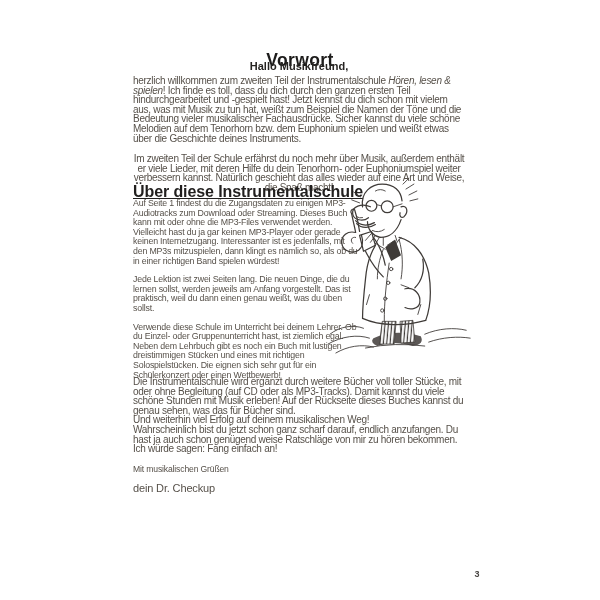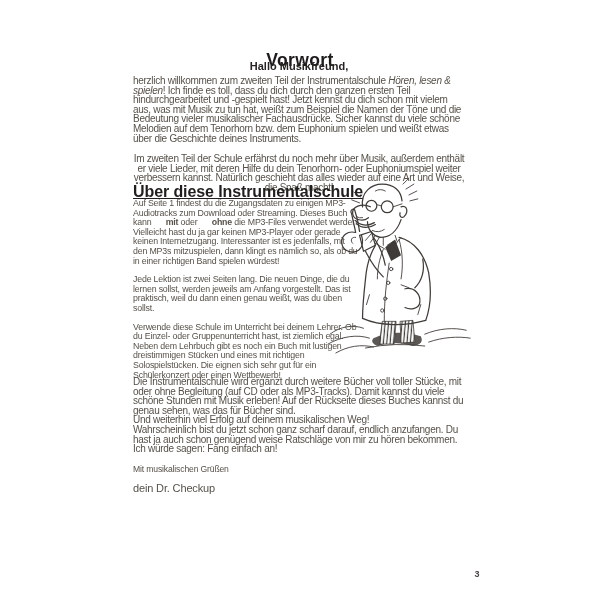--- a/index.html
+++ b/index.html
@@ -35,21 +35,21 @@
   .illustration{
     position:absolute;left:326px;top:176px;width:158px;height:188px;
   }
   .outro{position:absolute;left:133px;top:377px;width:338px;}
   .closing{position:absolute;left:133px;top:464px;width:300px;font-size:8.6px;letter-spacing:-0.15px;color:#565049;}
   .signature{position:absolute;left:133px;top:482px;width:300px;font-size:11px;letter-spacing:-0.15px;color:#565049;}
   .page-number{
     position:absolute;left:462px;top:569px;width:30px;text-align:center;
     font-size:9px;font-weight:700;color:#474442;
   }
-  .seg-bold{font-weight:700;margin-left:12px;}
+  .seg-bold{font-weight:400;}
   .seg-italic{font-style:italic;}
   svg .stroke{fill:none;stroke:#3f3b38;stroke-width:1.25;stroke-linecap:round;stroke-linejoin:round;}
   svg .thin{fill:none;stroke:#3f3b38;stroke-width:0.9;stroke-linecap:round;}
   svg .dark{fill:#3f3b38;stroke:none;}
 </style>
 </head>
 <body>
 
 <div class="page">
 

